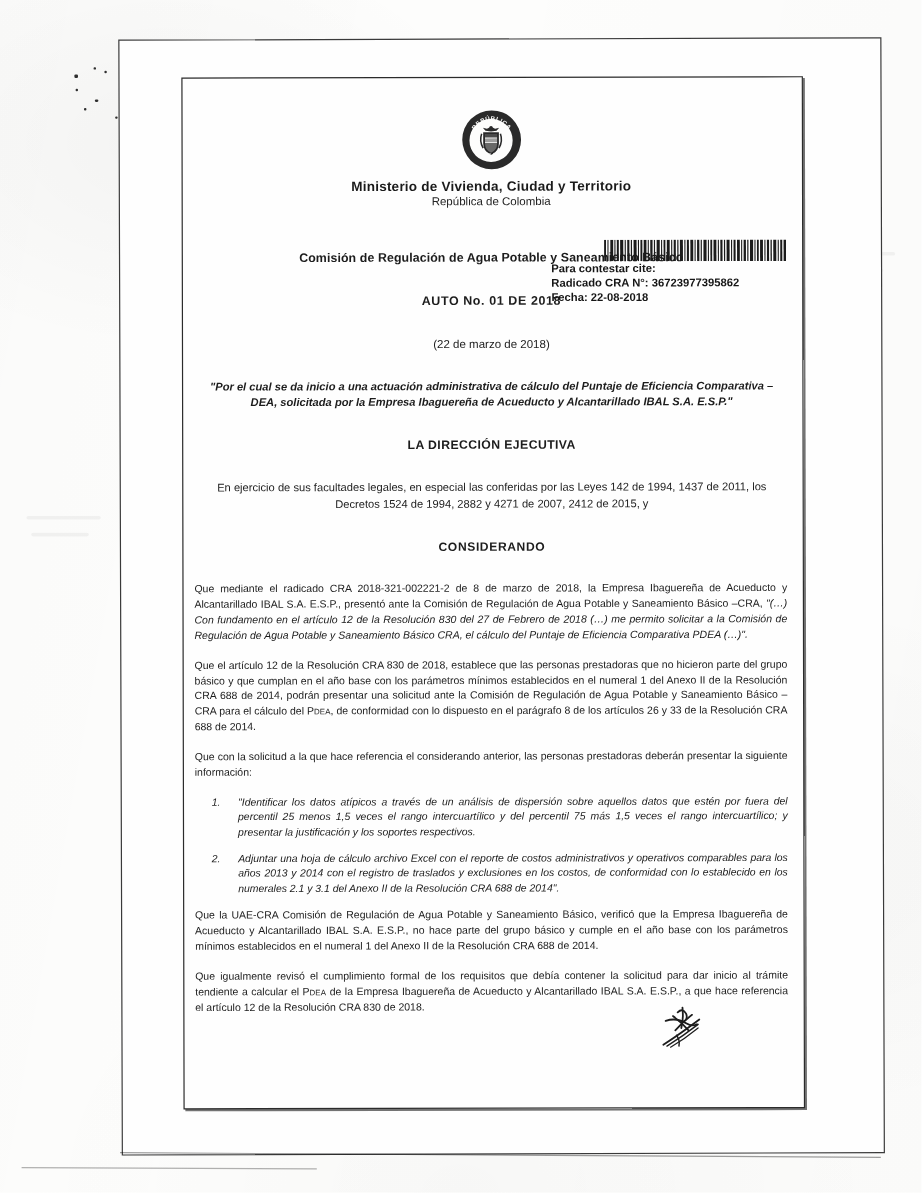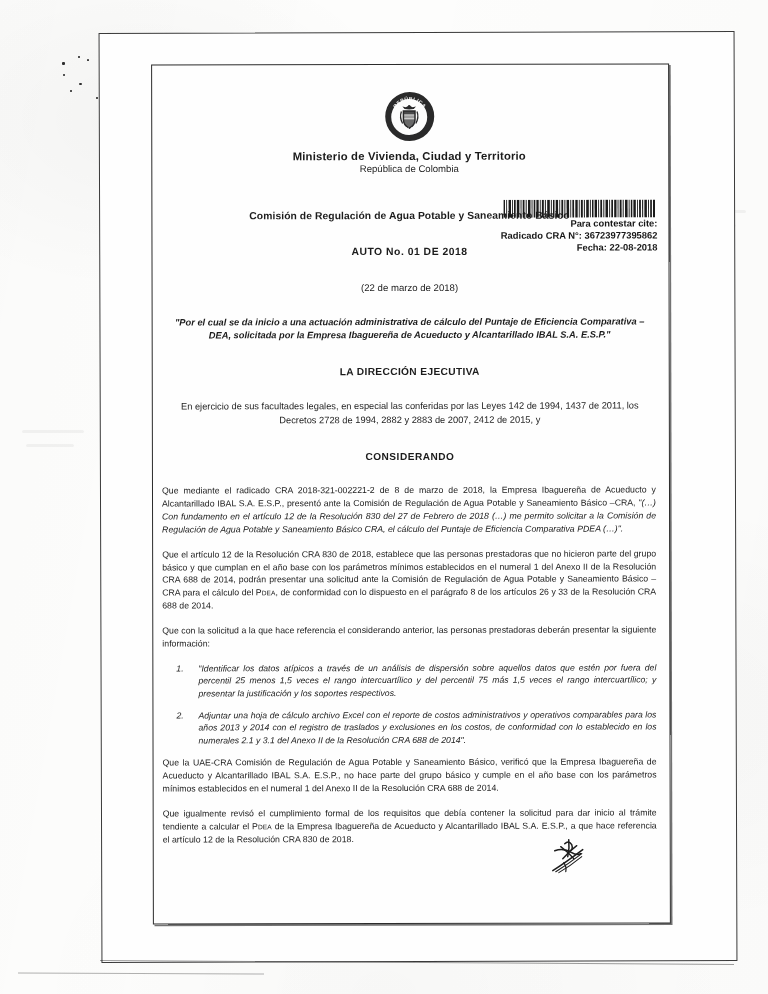--- a/index.html
+++ b/index.html
@@ -141,21 +141,21 @@
     margin-top: 1px;
     color: #242424;
   }
 
   
   #radicado-block {
     position: absolute;
     right: 2px;
     top: 128px;
     width: 198px;
-    text-align: right;
+    text-align: left;
   }
   .barcode {
     height: 18px;
     width: 152px;
     margin-left: auto;
     margin-right: 2px;
     display: block;
   }
   .radicado-line {
     font-size: 9.4px;
@@ -432,21 +432,21 @@
       <div class="radicado-line">Para contestar cite:</div>
       <div class="radicado-line">Radicado CRA N°: 36723977395862</div>
       <div class="radicado-line">Fecha: 22-08-2018</div>
     </div>
 
     <div class="center-line commission-title">Comisión de Regulación de Agua Potable y Saneamiento Básico</div>
     <div class="center-line auto-no">AUTO No. 01 DE 2018</div>
     <div class="center-line auto-date">(22 de marzo de 2018)</div>
     <div class="center-line auto-subject">"Por el cual se da inicio a una actuación administrativa de cálculo del Puntaje de Eficiencia Comparativa – DEA, solicitada por la Empresa Ibaguereña de Acueducto y Alcantarillado IBAL S.A. E.S.P."</div>
     <div class="center-line direccion">LA DIRECCIÓN EJECUTIVA</div>
-    <div class="center-line facultades">En ejercicio de sus facultades legales, en especial las conferidas por las Leyes 142 de 1994, 1437 de 2011, los Decretos 2728 de 1994, 2882 y 2883 de 2007, 2412 de 2015, y</div>
+    <div class="center-line facultades">En ejercicio de sus facultades legales, en especial las conferidas por las Leyes 142 de 1994, 1437 de 2011, los Decretos 1524 de 1994, 2882 y 4271 de 2007, 2412 de 2015, y</div>
     <div class="center-line considerando">CONSIDERANDO</div>
 
     <div class="body-block">
 
       <p class="para"><span>Que mediante el radicado CRA 2018-321-002221-2 de 8 de marzo de 2018, la Empresa Ibaguereña de Acueducto y Alcantarillado IBAL S.A. E.S.P., presentó ante la Comisión de Regulación de Agua Potable y Saneamiento Básico –CRA, </span><span class="it">"(…) Con fundamento en el artículo 12 de la Resolución 830 del 27 de Febrero de 2018 (…) me permito solicitar a la Comisión de Regulación de Agua Potable y Saneamiento Básico CRA, el cálculo del Puntaje de Eficiencia Comparativa PDEA (…)".</span></p>
 
       <p class="para"><span>Que el artículo 12 de la Resolución CRA 830 de 2018, establece que las personas prestadoras que no hicieron parte del grupo básico y que cumplan en el año base con los parámetros mínimos establecidos en el numeral 1 del Anexo II de la Resolución CRA 688 de 2014, podrán presentar una solicitud ante la Comisión de Regulación de Agua Potable y Saneamiento Básico – CRA para el cálculo del P</span><span class="sub">DEA</span><span>, de conformidad con lo dispuesto en el parágrafo 8 de los artículos 26 y 33 de la Resolución CRA 688 de 2014.</span></p>
 
       <p class="para">Que con la solicitud a la que hace referencia el considerando anterior, las personas prestadoras deberán presentar la siguiente información:</p>
 

